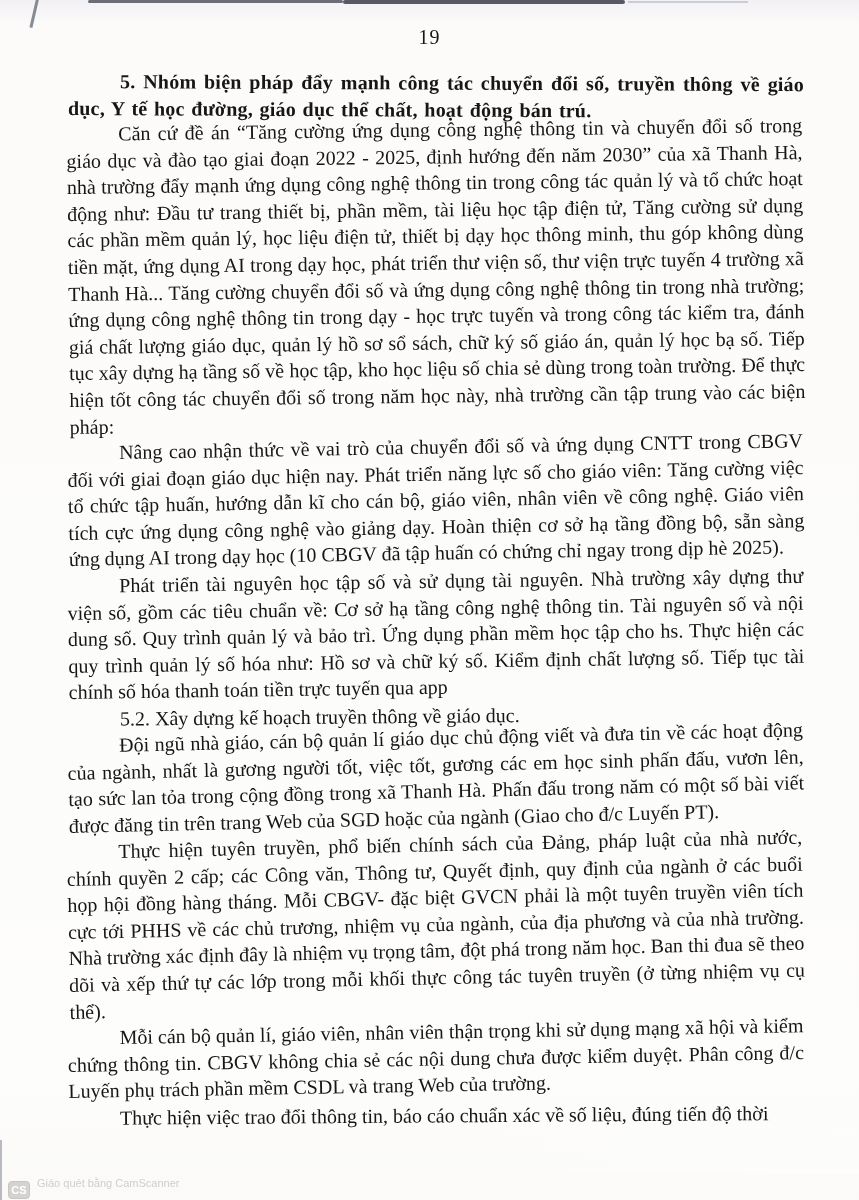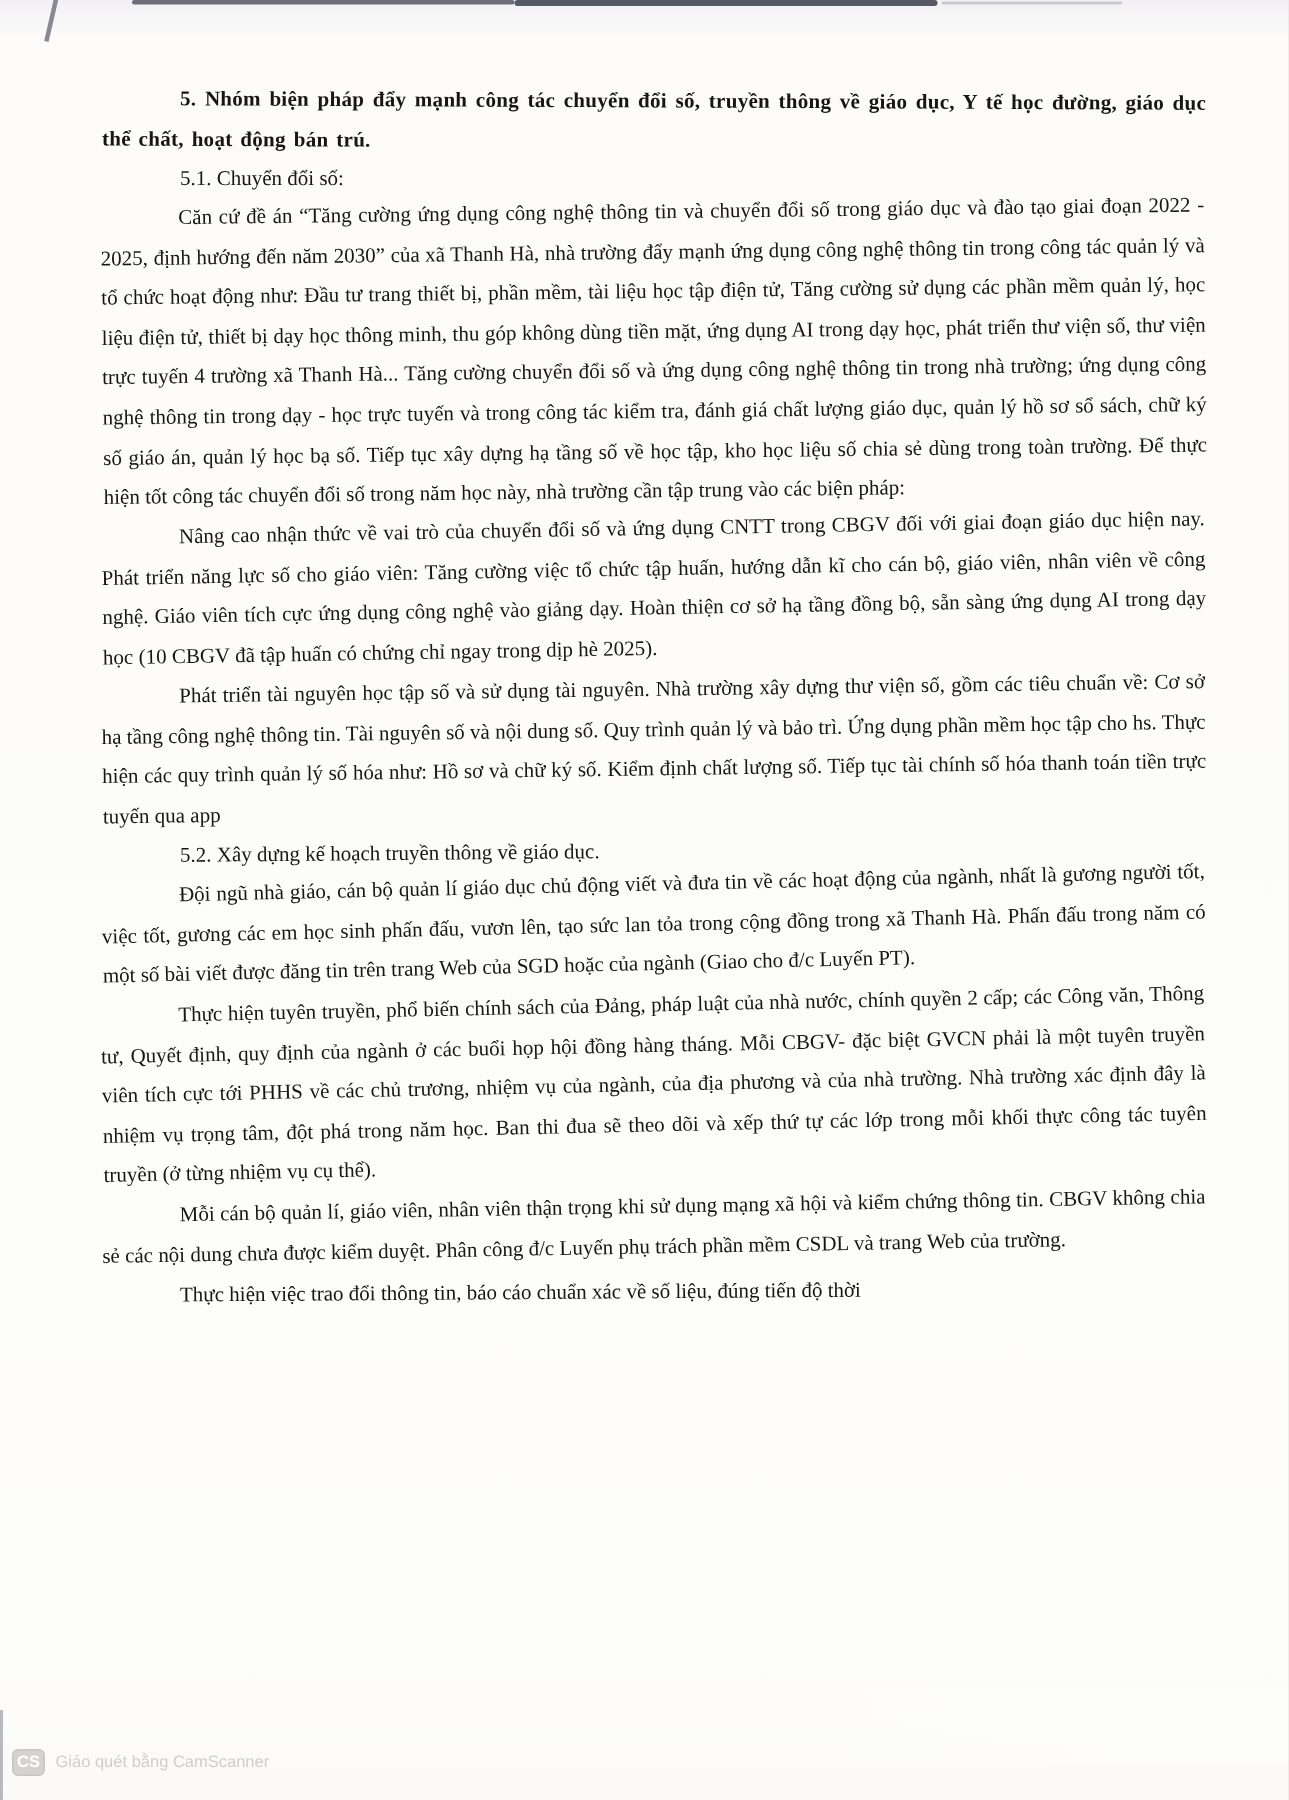--- a/index.html
+++ b/index.html
@@ -21,22 +21,22 @@
   .top-left-diag{left:33px;top:-4px;width:3px;height:32px;background:#565c68;opacity:.7;transform:rotate(13deg);}
   .left-edge-bottom{left:0;top:1140px;width:2px;height:60px;background:#8b8f97;opacity:.6;}
   .fade-bottom-right{left:430px;top:1126px;width:429px;height:48px;
     background:linear-gradient(90deg,rgba(253,253,252,0) 0%,rgba(253,253,252,.55) 55%,rgba(253,253,252,.8) 100%);}
 
   .pagenum{
     position:absolute;top:26px;left:0;width:100%;
     text-align:center;font-size:20px;letter-spacing:1px;
   }
   .content{
-    position:absolute;left:68px;top:54px;width:736px;
-    font-size:14px;line-height:26.6px;
+    position:absolute;left:68px;top:68px;width:736px;
+    font-size:20px;line-height:26.6px;
     text-align:justify;
   }
   .content p{margin:0;text-indent:52px;transform-origin:0 50%;}
   .heading{font-weight:bold;letter-spacing:.2px;word-spacing:1.5px;}
   .r-p02{transform:rotate(.25deg);}
   .r-0{transform:rotate(0deg);}
   .r-m05{transform:rotate(-.5deg);}
   .r-m07{transform:rotate(-.7deg);}
   .r-m08{transform:rotate(-.8deg);}
   .r-m10{transform:rotate(-1.0deg);}
@@ -47,39 +47,39 @@
   .camscanner{
     position:absolute;left:8px;top:1166px;
     display:flex;align-items:center;gap:7px;
     font-family:"Liberation Sans","DejaVu Sans",sans-serif;
   }
   .cs-badge{
     width:22px;height:18px;border-radius:4px;
     background:#d4d3d1;color:#ffffff;
     font-size:11px;font-weight:bold;
     display:flex;align-items:center;justify-content:center;
-    border:1px solid #c7c6c4;box-sizing:border-box;
+    border:1px solid #c7c6c4;box-sizing:border-box;margin-top:15px;
   }
   .cs-label{color:#cfcecb;font-size:11px;}
 </style>
 </head>
 <body>
 
 <div class="page">
 
   <div class="artifact top-strip-1"></div>
   <div class="artifact top-strip-2"></div>
   <div class="artifact top-strip-3"></div>
   <div class="artifact top-left-diag"></div>
   <div class="artifact left-edge-bottom"></div>
 
+  <div class="pagenum">19</div>
 
   <div class="content">
     <p class="heading r-p02">5. Nhóm biện pháp đẩy mạnh công tác chuyển đổi số, truyền thông về giáo dục, Y tế học đường, giáo dục thể chất, hoạt động bán trú.</p>
-    <p class="r-0">5.1. Chuyển đổi số:</p>
     <p class="r-m07">Căn cứ đề án “Tăng cường ứng dụng công nghệ thông tin và chuyển đổi số trong giáo dục và đào tạo giai đoạn 2022 - 2025, định hướng đến năm 2030” của xã Thanh Hà, nhà trường đẩy mạnh ứng dụng công nghệ thông tin trong công tác quản lý và tổ chức hoạt động như: Đầu tư trang thiết bị, phần mềm, tài liệu học tập điện tử, Tăng cường sử dụng các phần mềm quản lý, học liệu điện tử, thiết bị dạy học thông minh, thu góp không dùng tiền mặt, ứng dụng AI trong dạy học, phát triển thư viện số, thư viện trực tuyến 4 trường xã Thanh Hà... Tăng cường chuyển đổi số và ứng dụng công nghệ thông tin trong nhà trường; ứng dụng công nghệ thông tin trong dạy - học trực tuyến và trong công tác kiểm tra, đánh giá chất lượng giáo dục, quản lý hồ sơ sổ sách, chữ ký số giáo án, quản lý học bạ số. Tiếp tục xây dựng hạ tầng số về học tập, kho học liệu số chia sẻ dùng trong toàn trường. Để thực hiện tốt công tác chuyển đổi số trong năm học này, nhà trường cần tập trung vào các biện pháp:</p>
     <p class="r-m10">Nâng cao nhận thức về vai trò của chuyển đổi số và ứng dụng CNTT trong CBGV đối với giai đoạn giáo dục hiện nay. Phát triển năng lực số cho giáo viên: Tăng cường việc tổ chức tập huấn, hướng dẫn kĩ cho cán bộ, giáo viên, nhân viên về công nghệ. Giáo viên tích cực ứng dụng công nghệ vào giảng dạy. Hoàn thiện cơ sở hạ tầng đồng bộ, sẵn sàng ứng dụng AI trong dạy học (10 CBGV đã tập huấn có chứng chỉ ngay trong dịp hè 2025).</p>
     <p class="r-m08">Phát triển tài nguyên học tập số và sử dụng tài nguyên. Nhà trường xây dựng thư viện số, gồm các tiêu chuẩn về: Cơ sở hạ tầng công nghệ thông tin. Tài nguyên số và nội dung số. Quy trình quản lý và bảo trì. Ứng dụng phần mềm học tập cho hs. Thực hiện các quy trình quản lý số hóa như: Hồ sơ và chữ ký số. Kiểm định chất lượng số. Tiếp tục tài chính số hóa thanh toán tiền trực tuyến qua app</p>
     <p class="r-m05">5.2. Xây dựng kế hoạch truyền thông về giáo dục.</p>
     <p class="r-m13">Đội ngũ nhà giáo, cán bộ quản lí giáo dục chủ động viết và đưa tin về các hoạt động của ngành, nhất là gương người tốt, việc tốt, gương các em học sinh phấn đấu, vươn lên, tạo sức lan tỏa trong cộng đồng trong xã Thanh Hà. Phấn đấu trong năm có một số bài viết được đăng tin trên trang Web của SGD hoặc của ngành (Giao cho đ/c Luyến PT).</p>
     <p class="r-m12">Thực hiện tuyên truyền, phổ biến chính sách của Đảng, pháp luật của nhà nước, chính quyền 2 cấp; các Công văn, Thông tư, Quyết định, quy định của ngành ở các buổi họp hội đồng hàng tháng. Mỗi CBGV- đặc biệt GVCN phải là một tuyên truyền viên tích cực tới PHHS về các chủ trương, nhiệm vụ của ngành, của địa phương và của nhà trường. Nhà trường xác định đây là nhiệm vụ trọng tâm, đột phá trong năm học. Ban thi đua sẽ theo dõi và xếp thứ tự các lớp trong mỗi khối thực công tác tuyên truyền (ở từng nhiệm vụ cụ thể).</p>
     <p class="r-m10">Mỗi cán bộ quản lí, giáo viên, nhân viên thận trọng khi sử dụng mạng xã hội và kiểm chứng thông tin. CBGV không chia sẻ các nội dung chưa được kiểm duyệt. Phân công đ/c Luyến phụ trách phần mềm CSDL và trang Web của trường.</p>
     <p class="r-m04">Thực hiện việc trao đổi thông tin, báo cáo chuẩn xác về số liệu, đúng tiến độ thời</p>
   </div>
 

